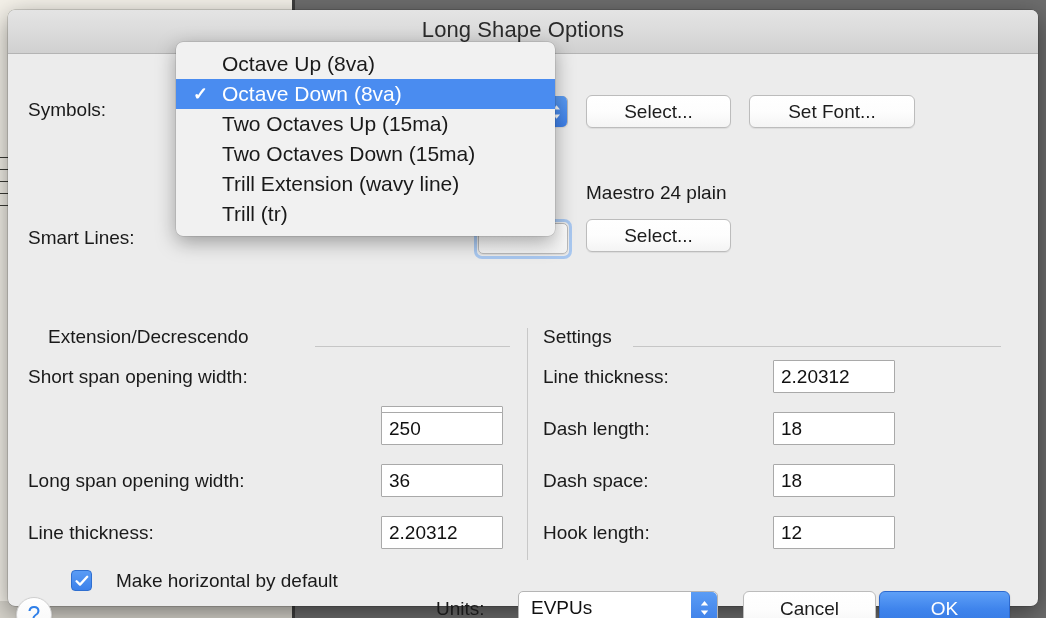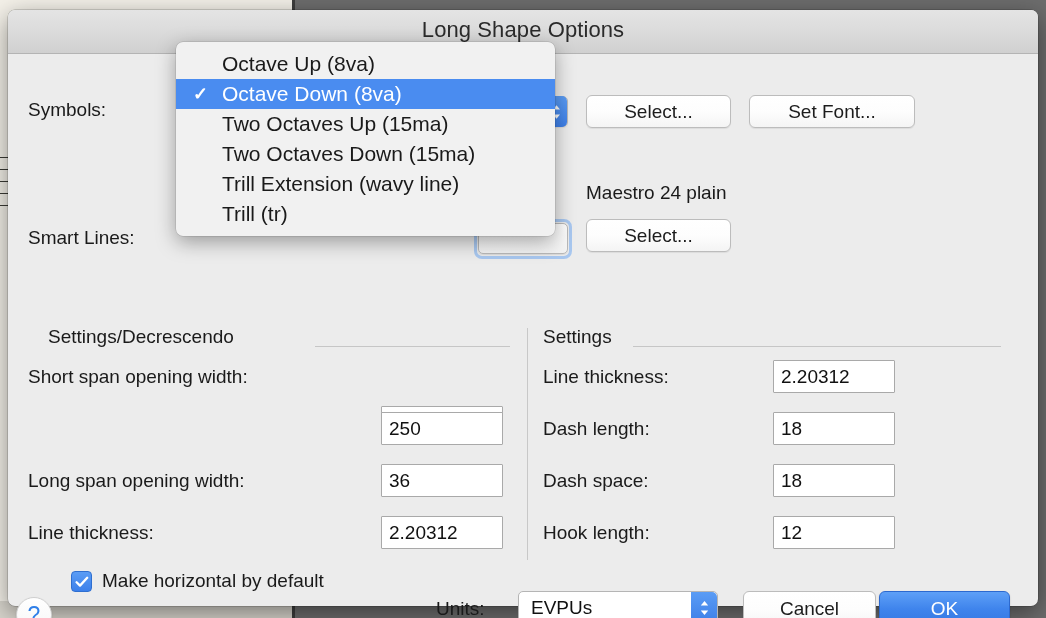--- a/index.html
+++ b/index.html
@@ -129,21 +129,21 @@
     background: #ffffff;
     border: 1px solid #a9a9a9;
     border-radius: 1px;
     font-size: 19px; color: #111;
     font-family: "Liberation Sans", sans-serif;
     padding: 0 7px;
     display: flex; align-items: center;
   }
 
   
-  .checkbox-row { position: absolute; display: flex; align-items: flex-end; gap: 10px; padding-left: 22px; }
+  .checkbox-row { position: absolute; display: flex; align-items: flex-start; gap: 24px; padding-left: 22px; }
   .checkbox-box {
     width: 21px; height: 21px; border-radius: 4px;
     background: linear-gradient(to bottom,#5a9cf5,#3c80ea);
     border: 1px solid #2f6fd0;
     display: flex; align-items: center; justify-content: center;
     flex: none;
   }
   .checkbox-label { font-size: 19px; color: #1a1a1a; white-space: nowrap; }
 
   
@@ -264,21 +264,21 @@
 
     <div class="focus-ring" style="left:466px; top:165px; width:98px; height:40px;"></div>
     <div class="popup-button" style="left:470px; top:169px; width:90px;"></div>
 
     <div class="push-button" style="left:578px; top:165px; width:145px;">
       <span>Select...</span>
     </div>
 
     <div class="v-divider" style="left:519px; top:274px; height:232px;"></div>
 
-    <div class="group-title" style="left:40px; top:272px;">Settings/Decrescendo</div>
+    <div class="group-title" style="left:40px; top:272px;">Extension/Decrescendo</div>
     <div class="group-rule" style="left:307px; top:292px; width:195px;"></div>
 
     <div class="field-label" style="left:20px; top:312px; width:340px;">Short span opening width:</div>
     <div class="text-input" style="left:373px; top:306px; width:122px;margin-top:46px;">
       <span>26</span>
     </div>
 
     <div class="text-input" style="left:373px; top:358px; width:122px;">
       <span>250</span>
     </div>

